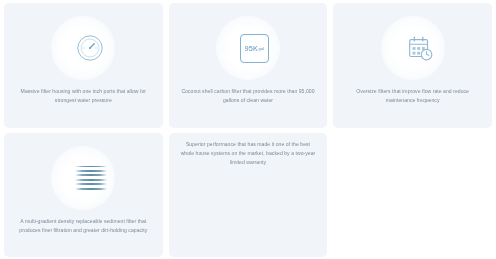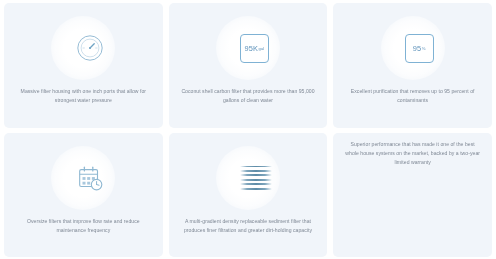--- a/index.html
+++ b/index.html
@@ -92,31 +92,20 @@
       <span class="icon-wrap">
         <span class="badge">
           <span>95K</span>
             <span class="sup">gal</span>
         </span>
       </span>
     </div>
     <div class="caption">Coconut shell carbon filter that provides more than 95,000 gallons of clean water</div>
   </div>
 
-  <div class="card">
-    <div class="halo">
-      <span class="icon-wrap">
-        <span class="badge">
-          <span>95</span>
-            <span class="sup">%</span>
-        </span>
-      </span>
-    </div>
-    <div class="caption">Excellent purification that removes up to 95 percent of contaminants</div>
-  </div>
 
   <div class="card">
     <div class="halo">
       <span class="icon-wrap">
         <svg width="30" height="30" viewBox="0 0 32 32">
           <rect x="5" y="7" width="19" height="18" rx="1.6" fill="none" stroke="#8fb8d2" stroke-width="1.2"></rect>
           <line x1="5" y1="12" x2="24" y2="12" stroke="#8fb8d2" stroke-width="1.2"></line>
           <line x1="10" y1="4.5" x2="10" y2="8.5" stroke="#8fb8d2" stroke-width="1.3" stroke-linecap="round"></line>
           <line x1="19" y1="4.5" x2="19" y2="8.5" stroke="#8fb8d2" stroke-width="1.3" stroke-linecap="round"></line>
           <rect x="8" y="15" width="3.2" height="3" fill="#a9c8dd"></rect>

